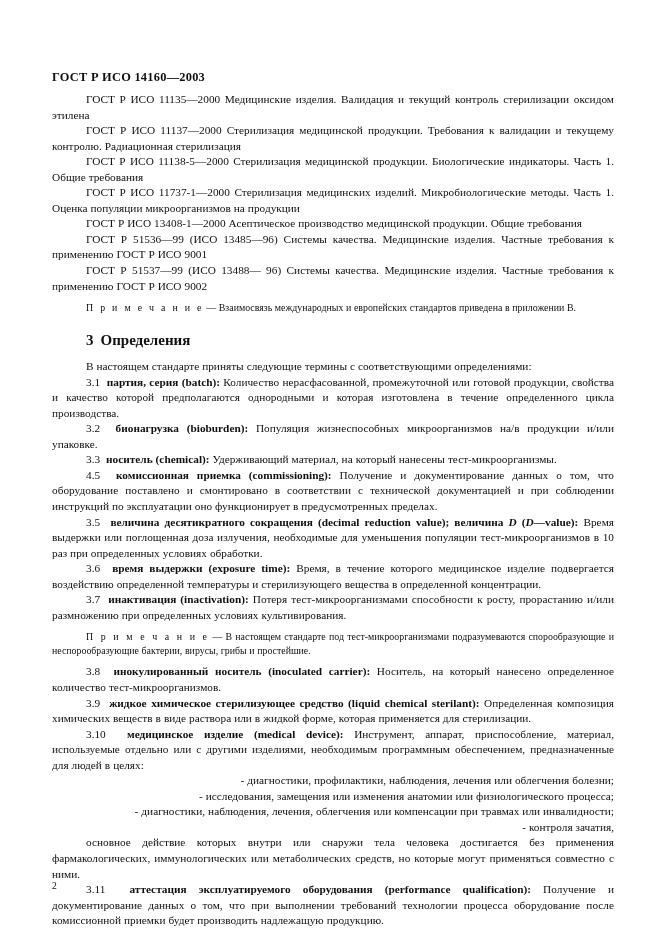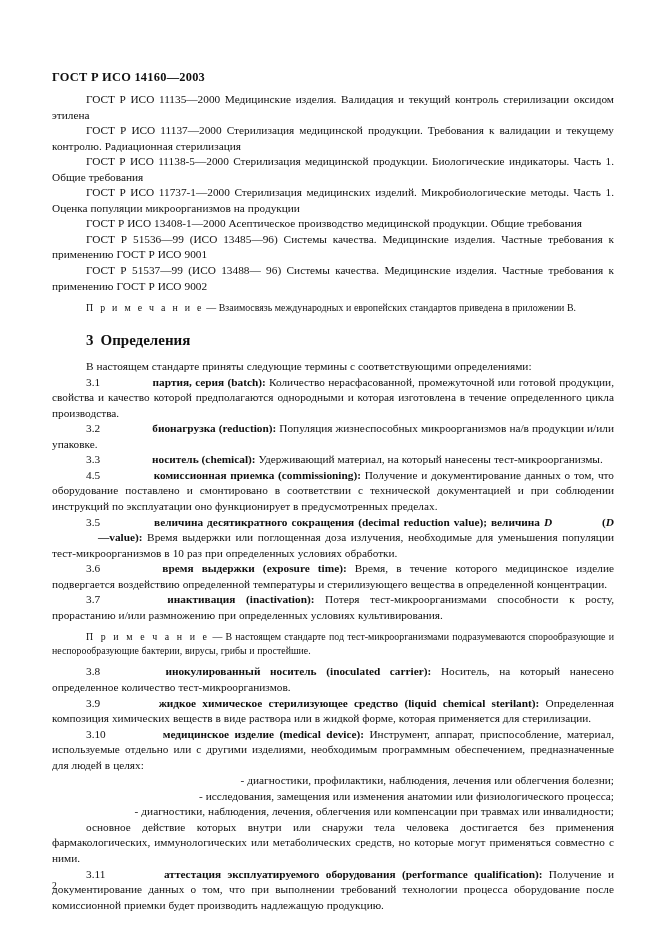--- a/index.html
+++ b/index.html
@@ -89,21 +89,20 @@
     padding-top: 17px;
     padding-bottom: 11px;
   }
   h2.section-heading .num {
     padding-right: 7px;
   }
 
   
   .term {
     font-weight: bold;
-    margin-left: 46px;
   }
   .term-italic {
     font-weight: bold;
     font-style: italic;
   }
 
   
   p.bullet {
     text-indent: 34px;
     text-align: right;
@@ -136,21 +135,21 @@
     <p class="ref">ГОСТ Р 51537—99 (ИСО 13488— 96)  Системы качества. Медицинские изделия. Частные требования к применению ГОСТ Р ИСО 9002</p>
 
     <p class="note"><span class="sp">П р и м е ч а н и е</span><span> — </span><span>Взаимосвязь международных и европейских стандартов приведена в приложении В.</span></p>
 
     <h2 class="section-heading"><span class="num">3</span><span>Определения</span></h2>
 
     <p>В настоящем стандарте приняты следующие термины с соответствующими определениями:</p>
 
     <p><span>3.1</span>&nbsp;&nbsp;<span class="term">партия, серия (batch):</span><span> Количество нерасфасованной, промежуточной или готовой продукции, свойства и качество которой предполагаются однородными и которая изготовлена в течение определенного цикла производства.</span></p>
 
-    <p><span>3.2</span>&nbsp;&nbsp;<span class="term">бионагрузка (reduction):</span><span> Популяция жизнеспособных микроорганизмов на/в продукции и/или упаковке.</span></p>
+    <p><span>3.2</span>&nbsp;&nbsp;<span class="term">бионагрузка (bioburden):</span><span> Популяция жизнеспособных микроорганизмов на/в продукции и/или упаковке.</span></p>
 
     <p><span>3.3</span>&nbsp;&nbsp;<span class="term">носитель (chemical):</span><span> Удерживающий материал, на который нанесены тест-микроорганизмы.</span></p>
 
     <p><span>4.5</span>&nbsp;&nbsp;<span class="term">комиссионная приемка (commissioning):</span><span> Получение и документирование данных о том, что оборудование поставлено и смонтировано в соответствии с технической документацией и при соблюдении инструкций по эксплуатации оно функционирует в предусмотренных пределах.</span></p>
 
     <p><span>3.5</span>&nbsp;&nbsp;<span class="term">величина десятикратного сокращения (decimal reduction value); величина </span><span class="term-italic">D</span><span class="term"> (</span><span class="term-italic">D</span><span class="term">—value):</span><span> Время выдержки или поглощенная доза излучения, необходимые для уменьшения популяции тест-микроорганизмов в 10 раз при определенных условиях обработки.</span></p>
 
     <p><span>3.6</span>&nbsp;&nbsp;<span class="term">время выдержки (exposure time):</span><span> Время, в течение которого медицинское изделие подвергается воздействию определенной температуры и стерилизующего вещества в определенной концентрации.</span></p>
 
     <p><span>3.7</span>&nbsp;&nbsp;<span class="term">инактивация (inactivation):</span><span> Потеря тест-микроорганизмами способности к росту, прорастанию и/или размножению при определенных условиях культивирования.</span></p>
@@ -159,20 +158,21 @@
 
     <p><span>3.8</span>&nbsp;&nbsp;<span class="term">инокулированный носитель (inoculated carrier):</span><span> Носитель, на который нанесено определенное количество тест-микроорганизмов.</span></p>
 
     <p><span>3.9</span>&nbsp;&nbsp;<span class="term">жидкое химическое стерилизующее средство (liquid chemical sterilant):</span><span> Определенная композиция химических веществ в виде раствора или в жидкой форме, которая применяется для стерилизации.</span></p>
 
     <p><span>3.10</span>&nbsp;&nbsp;<span class="term">медицинское изделие (medical device):</span><span> Инструмент, аппарат, приспособление, материал, используемые отдельно или с другими изделиями, необходимым программным обеспечением, предназначенные для людей в целях:</span></p>
 
     <p class="bullet">- диагностики, профилактики, наблюдения, лечения или облегчения болезни;</p>
     <p class="bullet">- исследования, замещения или изменения анатомии или физиологического процесса;</p>
     <p class="bullet">- диагностики, наблюдения, лечения, облегчения или компенсации при травмах или инвалидности;</p>
+    <p class="bullet">- контроля зачатия,</p>
 
     <p>основное действие которых внутри или снаружи тела человека достигается без применения фармакологических, иммунологических или метаболических средств, но которые могут применяться совместно с ними.</p>
 
     <p><span>3.11</span>&nbsp;&nbsp;<span class="term">аттестация эксплуатируемого оборудования (performance qualification):</span><span> Получение и документирование данных о том, что при выполнении требований технологии процесса оборудование после комиссионной приемки будет производить надлежащую продукцию.</span></p>
 
   </div>
 
   <div class="folio">2</div>
 
 </div>

